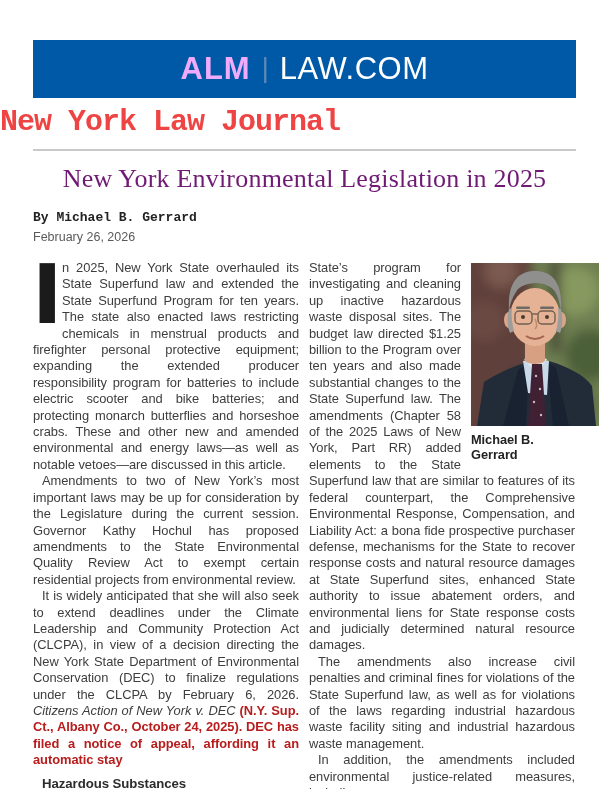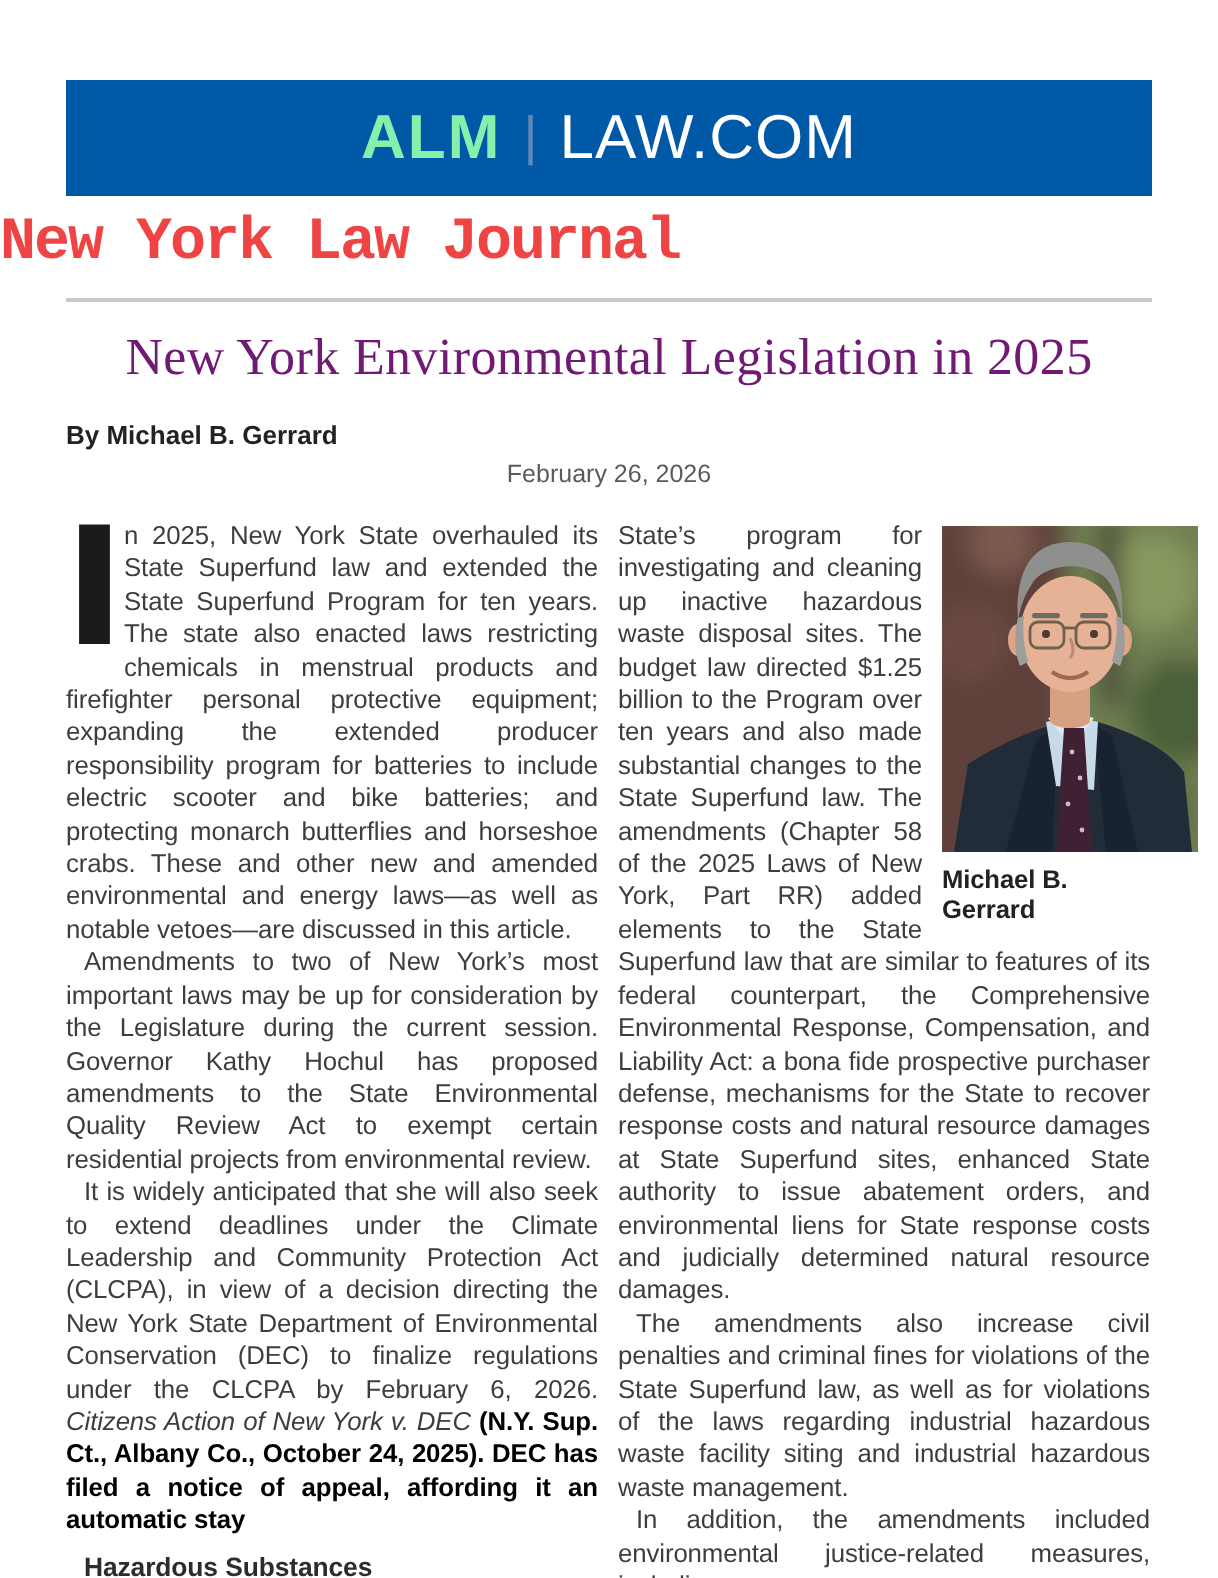--- a/index.html
+++ b/index.html
@@ -4,39 +4,39 @@
 <style>
   html,body{margin:0;padding:0;background:#ffffff;}
   body{width:609px;height:789px;overflow:hidden;font-family:"Liberation Sans",sans-serif;}
   .page{width:609px;height:789px;position:relative;background:#fff;}
 
   
   .topbar{
     margin:40px 33px 0 33px;height:58px;background:#0059a7;
     display:flex;align-items:center;justify-content:center;gap:11px;
   }
-  .alm{color:#86efac;font-weight:bold;font-size:31px;letter-spacing:1px;font-family:"Liberation Sans",sans-serif;}
+  .alm{color:#f0abfc;font-weight:bold;font-size:31px;letter-spacing:1px;font-family:"Liberation Sans",sans-serif;}
   .logo-sep{color:#5f8ab8;font-size:27px;font-weight:300;transform:translateY(-1px);}
   .lawcom{color:#ffffff;font-weight:normal;font-size:31px;letter-spacing:.5px;font-family:"Liberation Sans",sans-serif;}
 
   
   .masthead{
     text-align:left;margin-top:7px;color:#ef4444;
     font-family:Liberation Mono, monospace;font-weight:bold;font-size:30px;letter-spacing:-1px;
   }
 
   .rule{border:none;border-top:2px solid #c9c9c9;margin:10px 33px 0 33px;}
 
   .title{
     margin:13px 33px 0 33px;text-align:center;font-weight:400;
     font-family:"Liberation Serif",serif;font-size:26px;color:#701a75;letter-spacing:.2px;
   }
 
-  .byline{margin:16px 33px 0 33px;font-size:13px;font-weight:bold;color:#222;}
-  .date{margin:5px 33px 0 33px;font-size:12.5px;color:#5a5a5a;text-align:center;}
+  .byline{margin:16px 33px 0 33px;font-size:13px;font-weight:bold;color:#222;font-family:Liberation Mono, monospace;}
+  .date{margin:5px 33px 0 33px;font-size:12.5px;color:#5a5a5a;}
 
   
   .columns{display:flex;gap:10px;margin:16px 33px 0 33px;}
   .col{
     width:266px;color:#3d3d3d;text-align:justify;
     font-size:12.9px;line-height:16.4px;letter-spacing:-0.05px;
   }
   .col p{margin:0;text-indent:9px;}
   .col p.no-indent{text-indent:0;}
   .col p.cont-next{text-align-last:justify;}
@@ -45,21 +45,21 @@
     float:left;font-family:"DejaVu Sans",sans-serif;font-weight:bold;
     font-size:82px;line-height:64px;color:#1b1b1b;
     width:13px;text-indent:-8px;margin:3px 9px 0 7px;overflow:visible;
   }
 
   .subhead{
     font-size:13.2px;font-weight:bold;color:#2c2c2c;margin:7px 0 6px 0;text-indent:9px;text-align:left;
   }
 
   .case-italic{font-style:italic;}
-  .cite-bold{font-weight:bold;color:#000000;}
+  .cite-bold{font-weight:bold;color:#b91c1c;}
 
   
   .photo{float:right;width:104px;margin:3px 0 5px 10px;}
   .photo svg{display:block;width:128px;height:163px;}
   .caption{font-size:12.8px;font-weight:bold;color:#222;margin-top:6px;text-align:left;line-height:15px;}
 </style>
 </head>
 <body>
 
 <div class="page">

